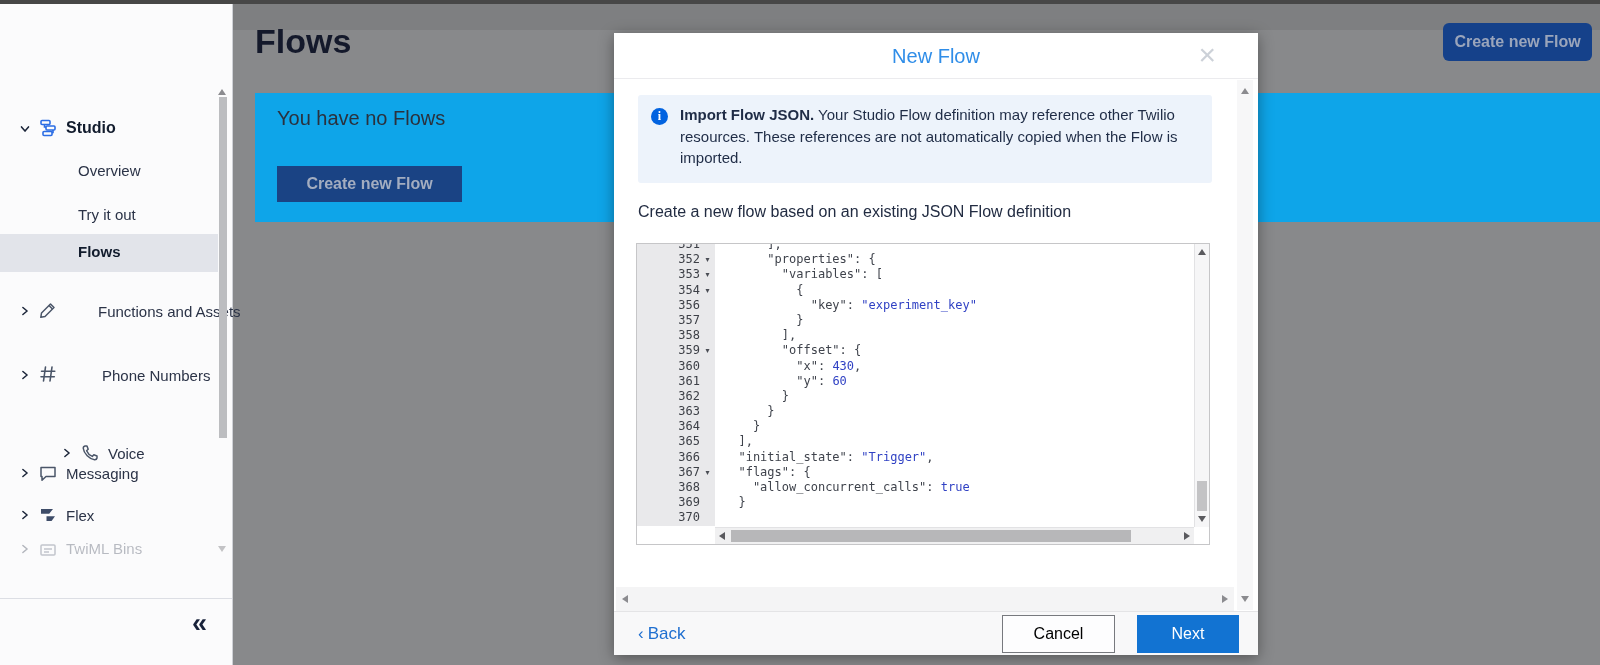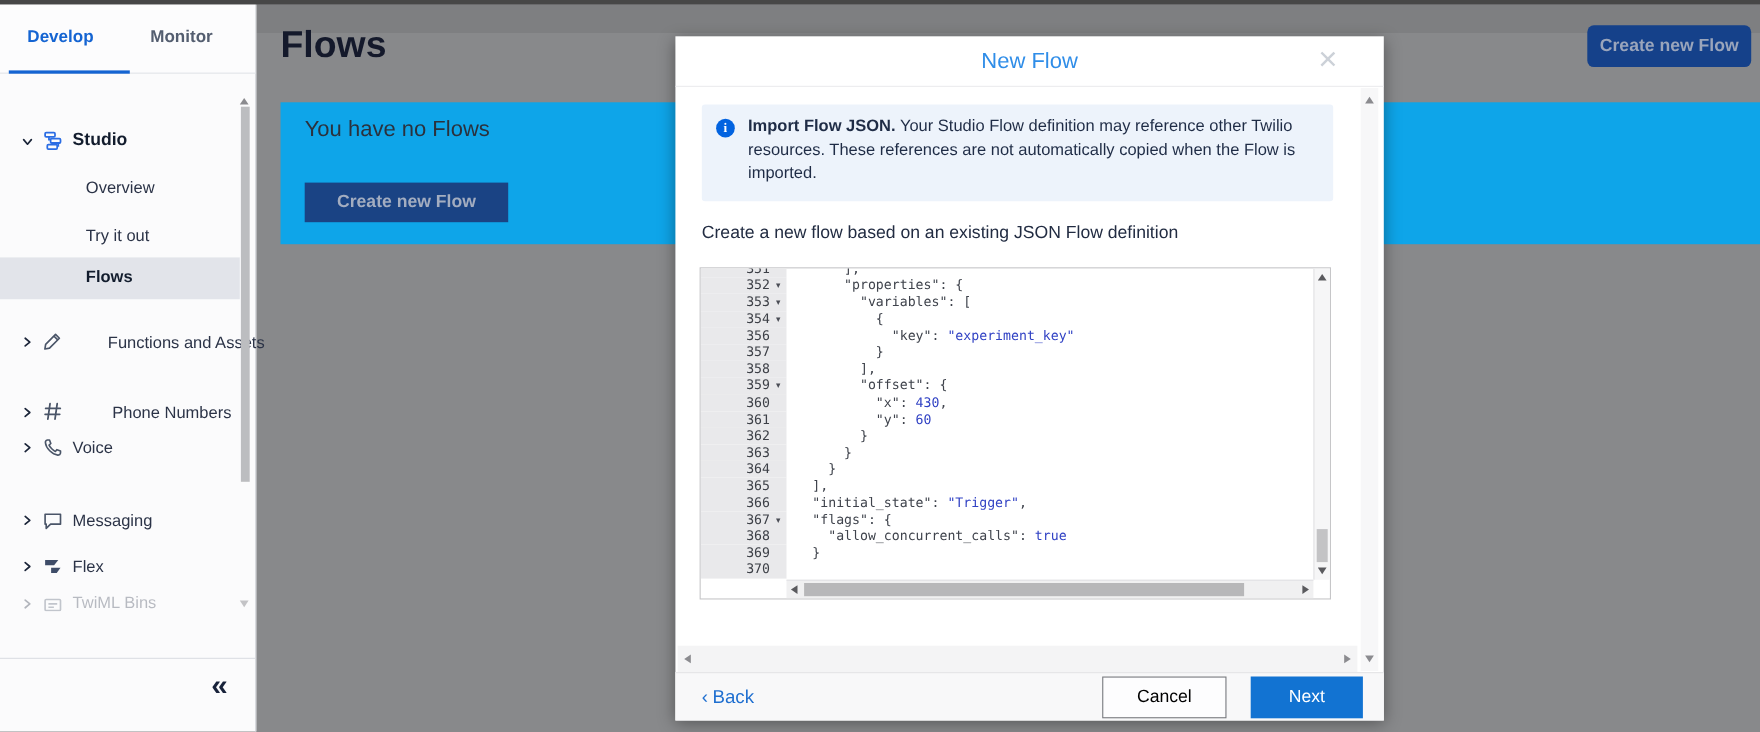--- a/index.html
+++ b/index.html
@@ -103,25 +103,20 @@
 
   svg.icn{display:block;}
 </style>
 </head>
 <body>
 
 <div class="top-strip"></div>
 
 <div class="sidebar">
 
-  <div class="tabstrip">
-    <div class="tab active">Develop</div>
-    <div class="tab inactive">Monitor</div>
-    <div class="tab-underline"></div>
-  </div>
 
   <div class="nav-row" style="top:110px;height:28px;width:100%;">
     <span class="nav-chev" style="top:8px;">
       <svg class="icn" width="14" height="14" viewBox="0 0 20 20">
           <polyline points="5,7 10,13 15,7" fill="none" stroke="#1b2539" stroke-width="2.2" stroke-linecap="round" stroke-linejoin="round"></polyline>
         </svg>
     </span>
     <span class="nav-ico" style="top:4px;">
       <svg class="icn" width="20" height="20" viewBox="0 0 20 20" fill="none" stroke="#2b6de4" stroke-width="1.6">
         <rect x="3" y="2.5" width="9" height="4" rx="1"></rect>
@@ -167,21 +162,21 @@
         </svg>
     </span>
     <span class="nav-ico" style="top:14px;">
       <svg class="icn" width="20" height="20" viewBox="0 0 20 20" fill="none" stroke="#4a5568" stroke-width="1.6" stroke-linecap="round">
         <path d="M7.5,3 L5.5,17 M14,3 L12,17 M3.5,7.3 H16.8 M3,12.7 H16.3"></path>
       </svg>
     </span>
     <span class="nav-label two-line" style="left:66px;width:120px;">Phone Numbers</span>
   </div>
 
-  <div class="nav-row" style="top:390px;height:26px;width:100%;">
+  <div class="nav-row" style="top:436px;height:26px;width:100%;margin-left:42px;">
     <span class="nav-chev" style="top:6px;">
       <svg class="icn" width="14" height="14" viewBox="0 0 20 20">
           <polyline points="7,5 13,10 7,15" fill="none" stroke="#1b2539" stroke-width="2.2" stroke-linecap="round" stroke-linejoin="round"></polyline>
         </svg>
     </span>
     <span class="nav-ico" style="top:3px;">
       <svg class="icn" width="20" height="20" viewBox="0 0 20 20" fill="none" stroke="#4a5568" stroke-width="1.5" stroke-linejoin="round">
         <path d="M5,3 C4,3.2 3.2,4.2 3.3,5.5 C3.8,10.5 9.5,16.2 14.5,16.7 C15.8,16.8 16.8,16 17,15 L17,13 L13.8,11.8 L12.3,13.4 C10.4,12.6 7.4,9.6 6.6,7.7 L8.2,6.2 L7,3 Z"></path>
       </svg>
     </span>

